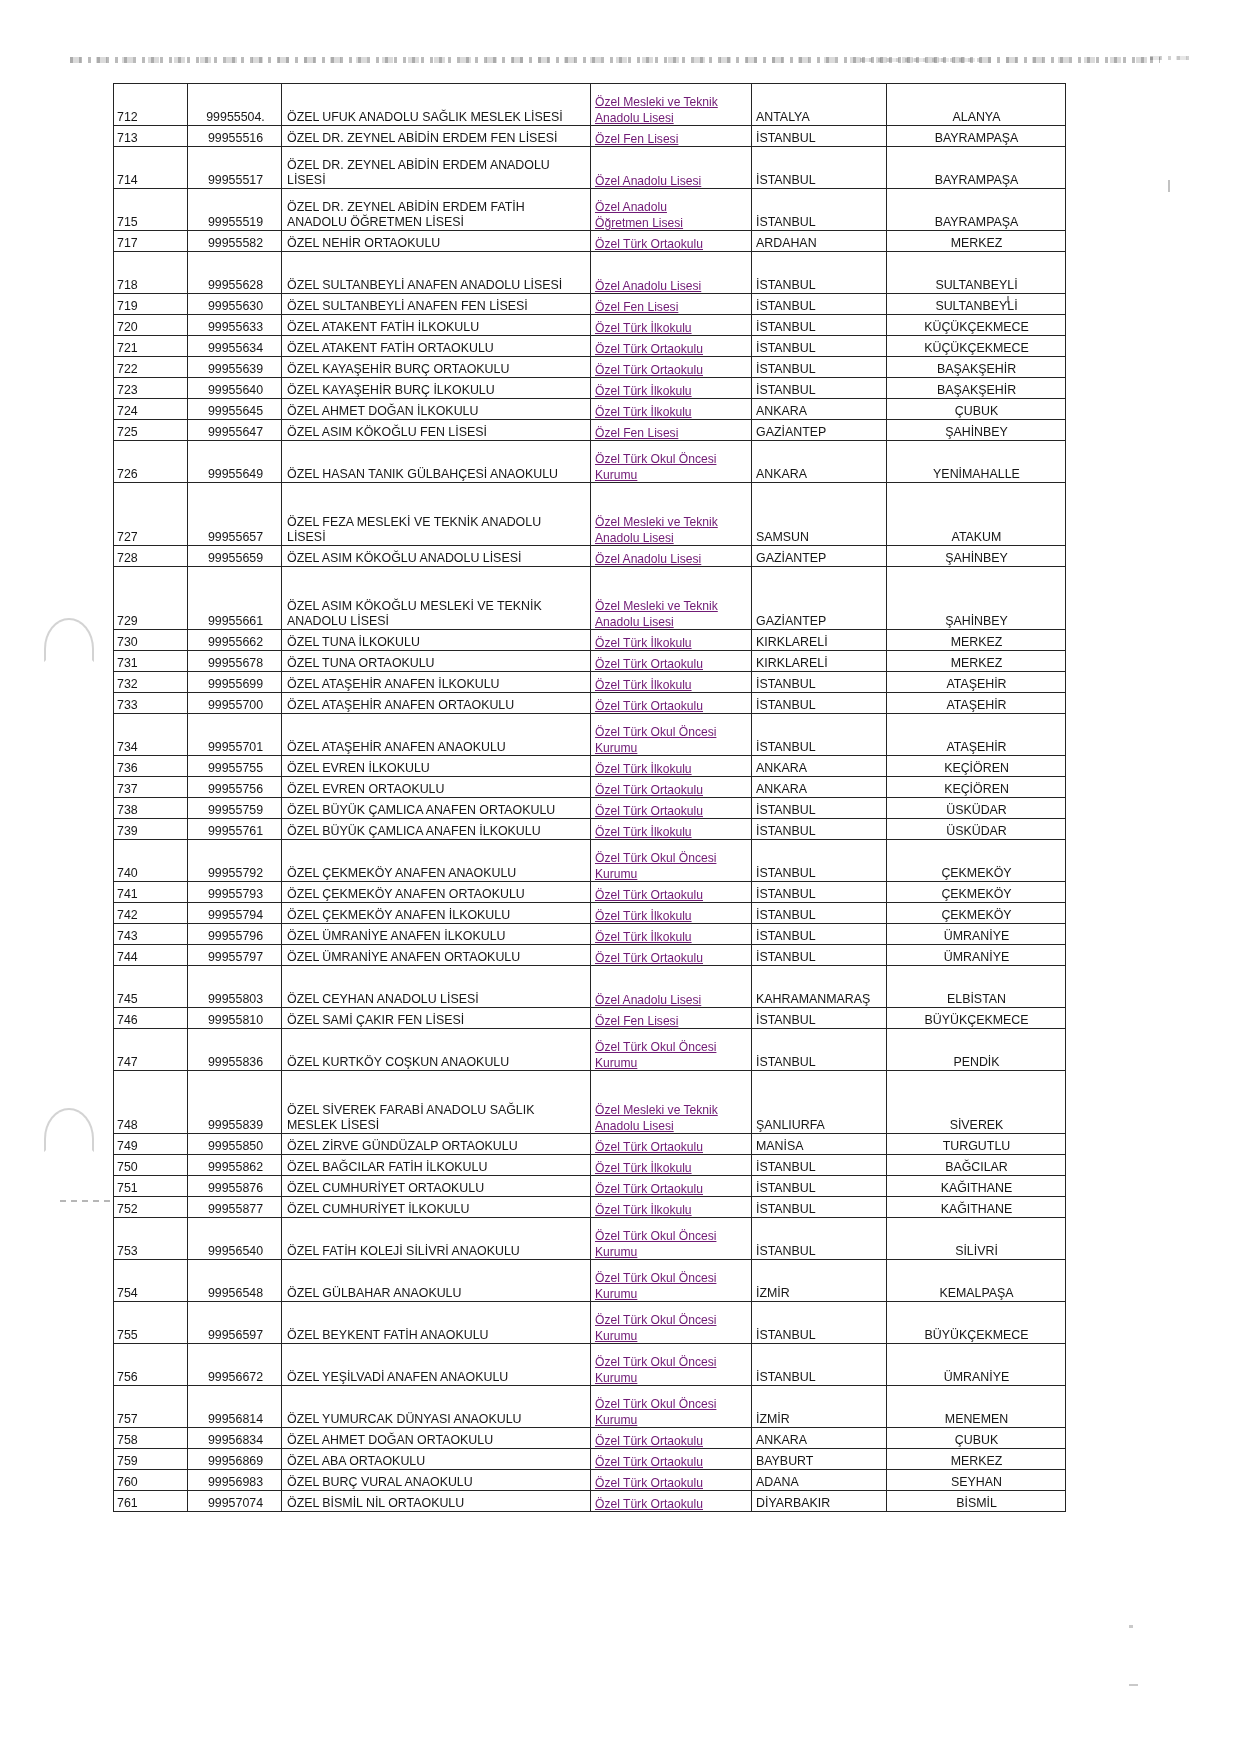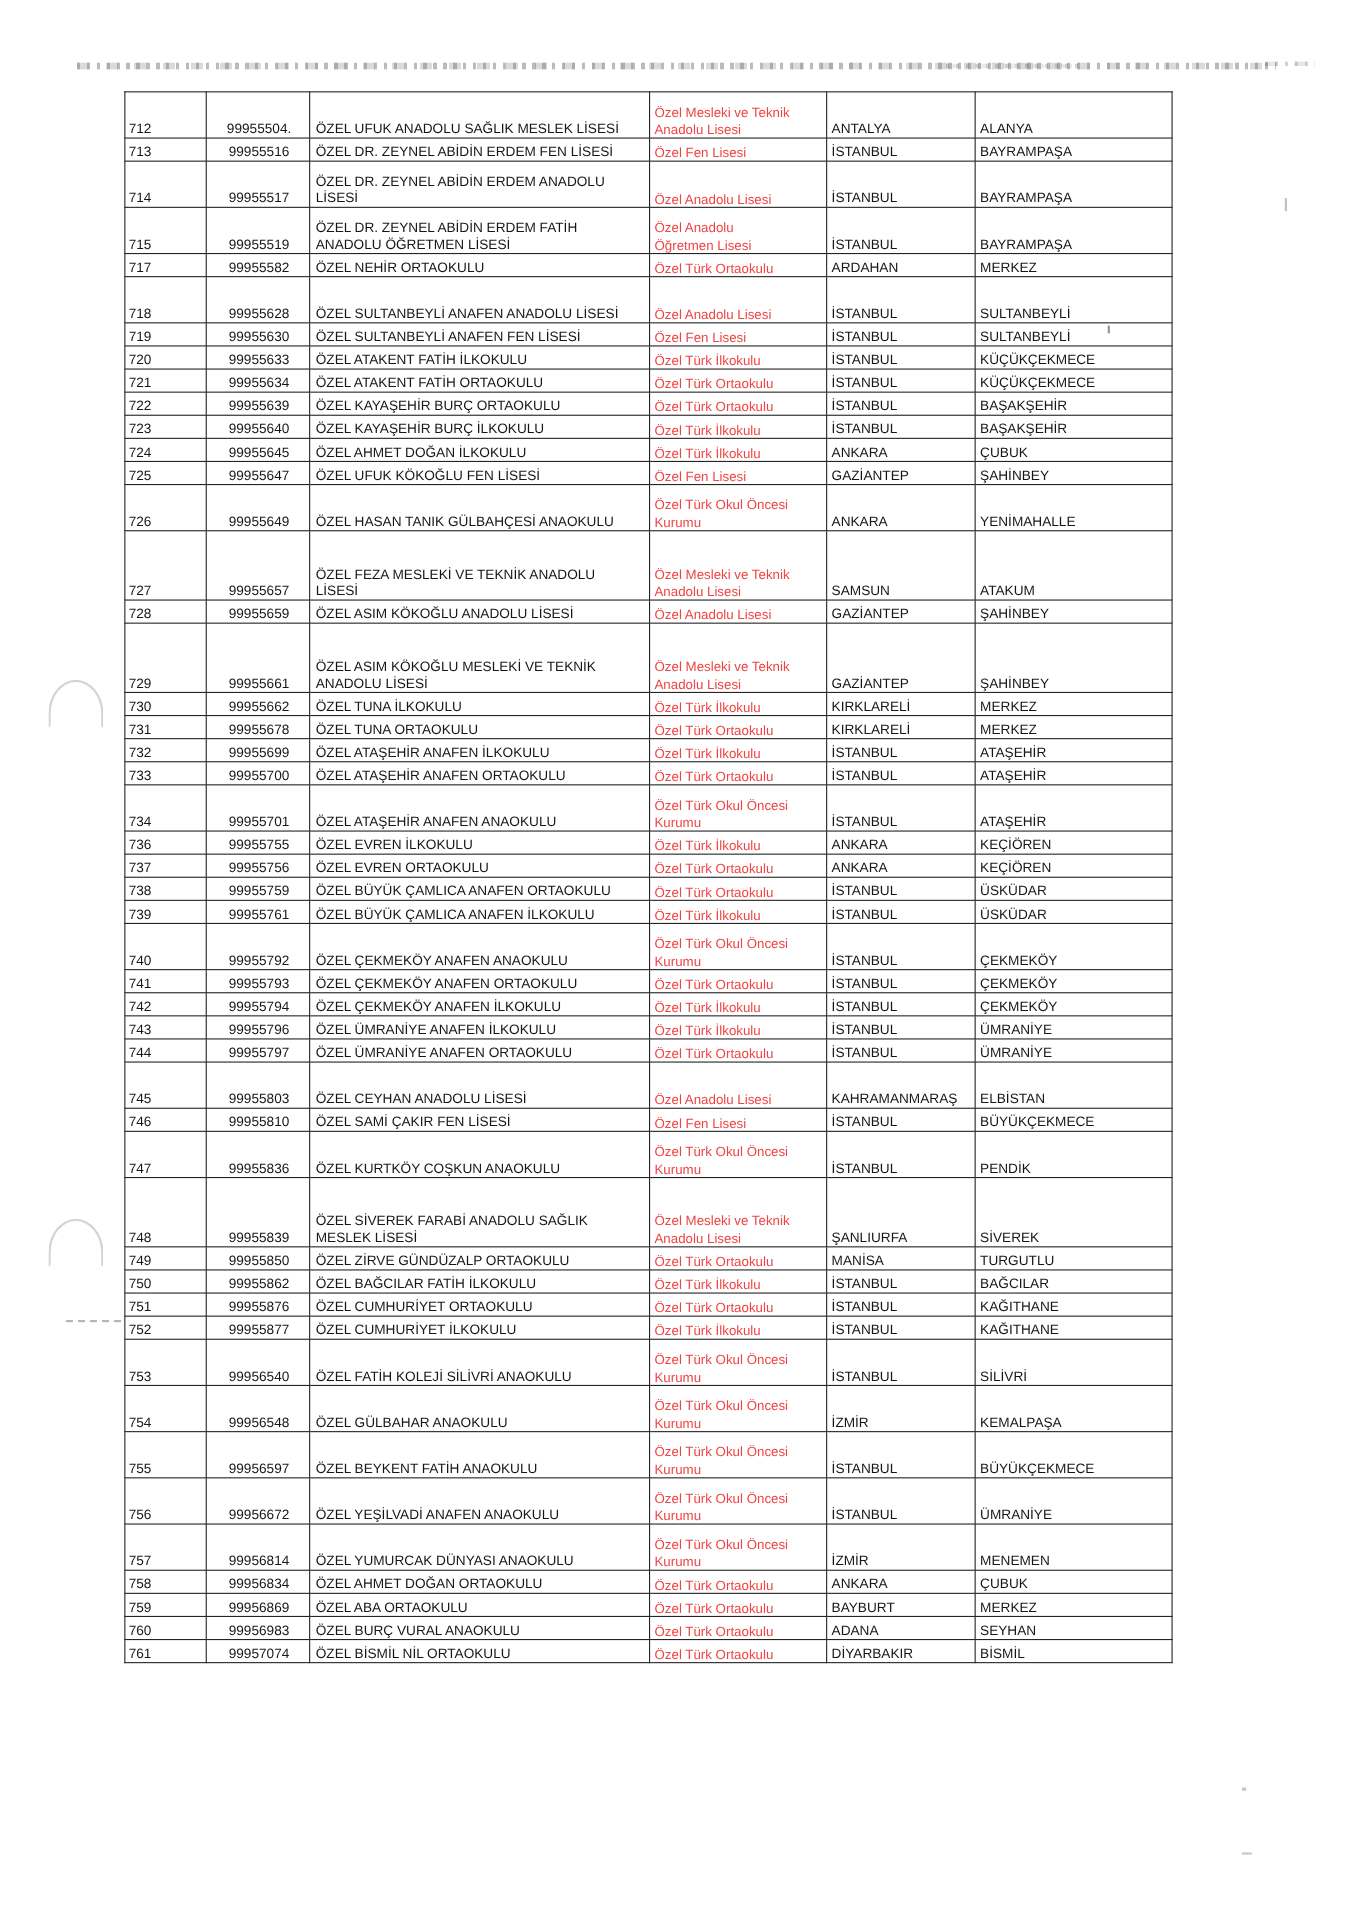--- a/index.html
+++ b/index.html
@@ -95,40 +95,40 @@
     vertical-align: bottom;
     height: 20px;
     white-space: nowrap;
     overflow: visible;
   }
   #doc-table td.c-no      { width: 67px;  }
   #doc-table td.c-code    { width: 85px;  text-align: center; padding-left: 5px; }
   #doc-table td.c-name    { width: 300px; text-align: left; padding-left: 5px; }
   #doc-table td.c-type    { width: 153px; text-align: left; padding-left: 4px; font-size: 12.1px; }
   #doc-table td.c-prov    { width: 127px; text-align: left; padding-left: 4px; }
-  #doc-table td.c-dist    { width: 171px; text-align: left; padding-left: 4px; }
+  #doc-table td.c-dist    { width: 171px; text-align: center; padding-left: 4px; }
 
   
   #doc-table tr.tall td { height: 41px; }
   #doc-table tr.xtall td { height: 62px; }
 
   .l2 { display: block; }
   .l2 .top {
     display: block;
     position: relative;
     top: -1px;
   }
   .l2 .bot { display: block; }
 
   
   .bottomline { display: block; }
 
   
   #doc-table td { color: #161616; }
-  #doc-table td.c-type { color: #ef4444; }
+  #doc-table td.c-type { color: #701a75; text-decoration: underline; }
 
   
   .stray {
     position: absolute;
     background: rgba(60,60,60,0.55);
   }
   .stray.s1 { left: 1007px; top: 296px; width: 2px; height: 7px; }
   .stray.s2 { left: 1129px; top: 1684px; width: 9px; height: 2px; opacity: .5; }
   .stray.s3 { left: 1129px; top: 1625px; width: 4px; height: 3px; opacity: .5; }
 </style>
@@ -403,21 +403,21 @@
         </td>
       </tr>
       <tr>
         <td class="c-no">
           <span class="bottomline">725</span>
         </td>
         <td class="c-code">
           <span class="bottomline">99955647</span>
         </td>
         <td class="c-name">
-          <span class="bottomline">ÖZEL UFUK KÖKOĞLU FEN LİSESİ</span>
+          <span class="bottomline">ÖZEL ASIM KÖKOĞLU FEN LİSESİ</span>
         </td>
         <td class="c-type">
           <span class="bottomline">Özel Fen Lisesi</span>
         </td>
         <td class="c-prov">
           <span class="bottomline">GAZİANTEP</span>
         </td>
         <td class="c-dist">
           <span class="bottomline">ŞAHİNBEY</span>
         </td>

